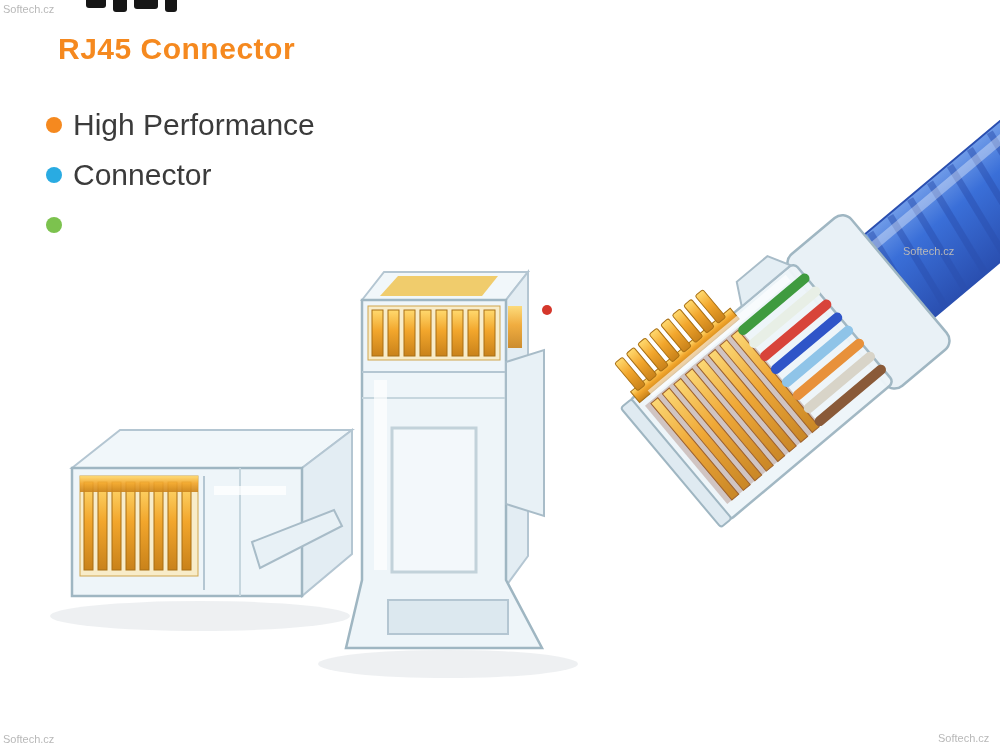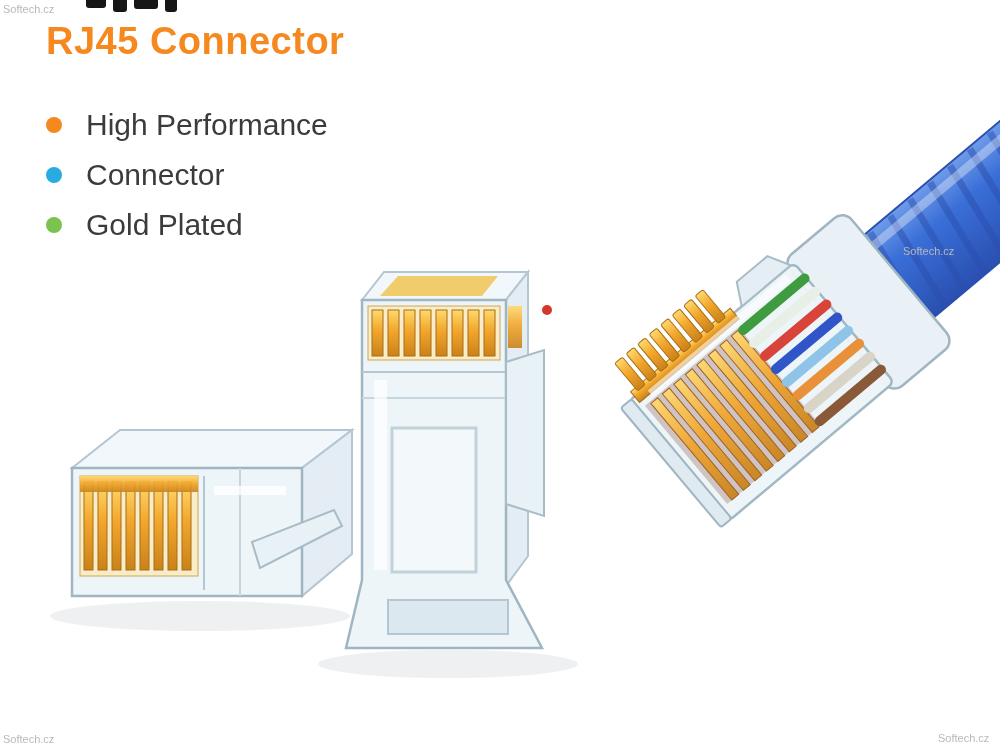--- a/index.html
+++ b/index.html
@@ -6,23 +6,23 @@
   body{font-family:"Liberation Sans",sans-serif;background:#ffffff;}
   .canvas{position:relative;width:1000px;height:751px;background:#ffffff;overflow:hidden;}
 
   .fragment{position:absolute;left:86px;top:0;height:12px;display:flex;gap:7px;align-items:flex-start;}
   .fragment span{display:block;background:#161616;border-radius:0 0 3px 3px;}
   .fragment span:nth-child(1){width:20px;height:8px;}
   .fragment span:nth-child(2){width:14px;height:12px;}
   .fragment span:nth-child(3){width:24px;height:9px;}
   .fragment span:nth-child(4){width:12px;height:12px;}
 
-  .title{position:absolute;left:42px;top:16px;font-size:38px;font-weight:800;letter-spacing:.5px;margin:4px;}
+  .title{position:absolute;left:42px;top:16px;font-size:30px;font-weight:800;letter-spacing:.5px;margin:16px;}
   .features{position:absolute;left:46px;top:100px;list-style:none;margin:0;padding:0;}
-  .feature{display:flex;align-items:center;gap:24px;height:50px;font-size:30px;color:#3b3b3b;}
+  .feature{display:flex;align-items:center;gap:11px;height:50px;font-size:30px;color:#3b3b3b;}
   .dot{width:16px;height:16px;border-radius:50%;flex:none;}
 
   .photo{position:absolute;left:0;top:0;width:1000px;height:751px;}
 
   .watermark{position:absolute;font-size:11px;color:#b8b8b8;}
   .wm-tl{left:3px;top:3px;}
   .wm-mr{left:903px;top:245px;}
   .wm-bl{left:3px;top:733px;}
   .wm-br{left:938px;top:732px;}
 </style>
@@ -44,21 +44,20 @@
     <li class="feature">
       <span class="dot" style="background: rgb(245, 137, 31);"></span>
       <span>High Performance</span>
     </li>
     <li class="feature">
       <span class="dot" style="background: rgb(41, 171, 226);"></span>
       <span>Connector</span>
     </li>
     <li class="feature">
       <span class="dot" style="background: rgb(124, 194, 78);"></span>
-      <span>Gold Plated</span>
     </li>
   </ul>
 
   <svg class="photo" viewBox="0 0 1000 751" aria-hidden="true">
     <defs>
       <linearGradient id="goldV" x1="0" y1="0" x2="0" y2="1">
         <stop offset="0" stop-color="#ffd96e"></stop>
         <stop offset="0.45" stop-color="#f2a62c"></stop>
         <stop offset="1" stop-color="#c9821a"></stop>
       </linearGradient>

